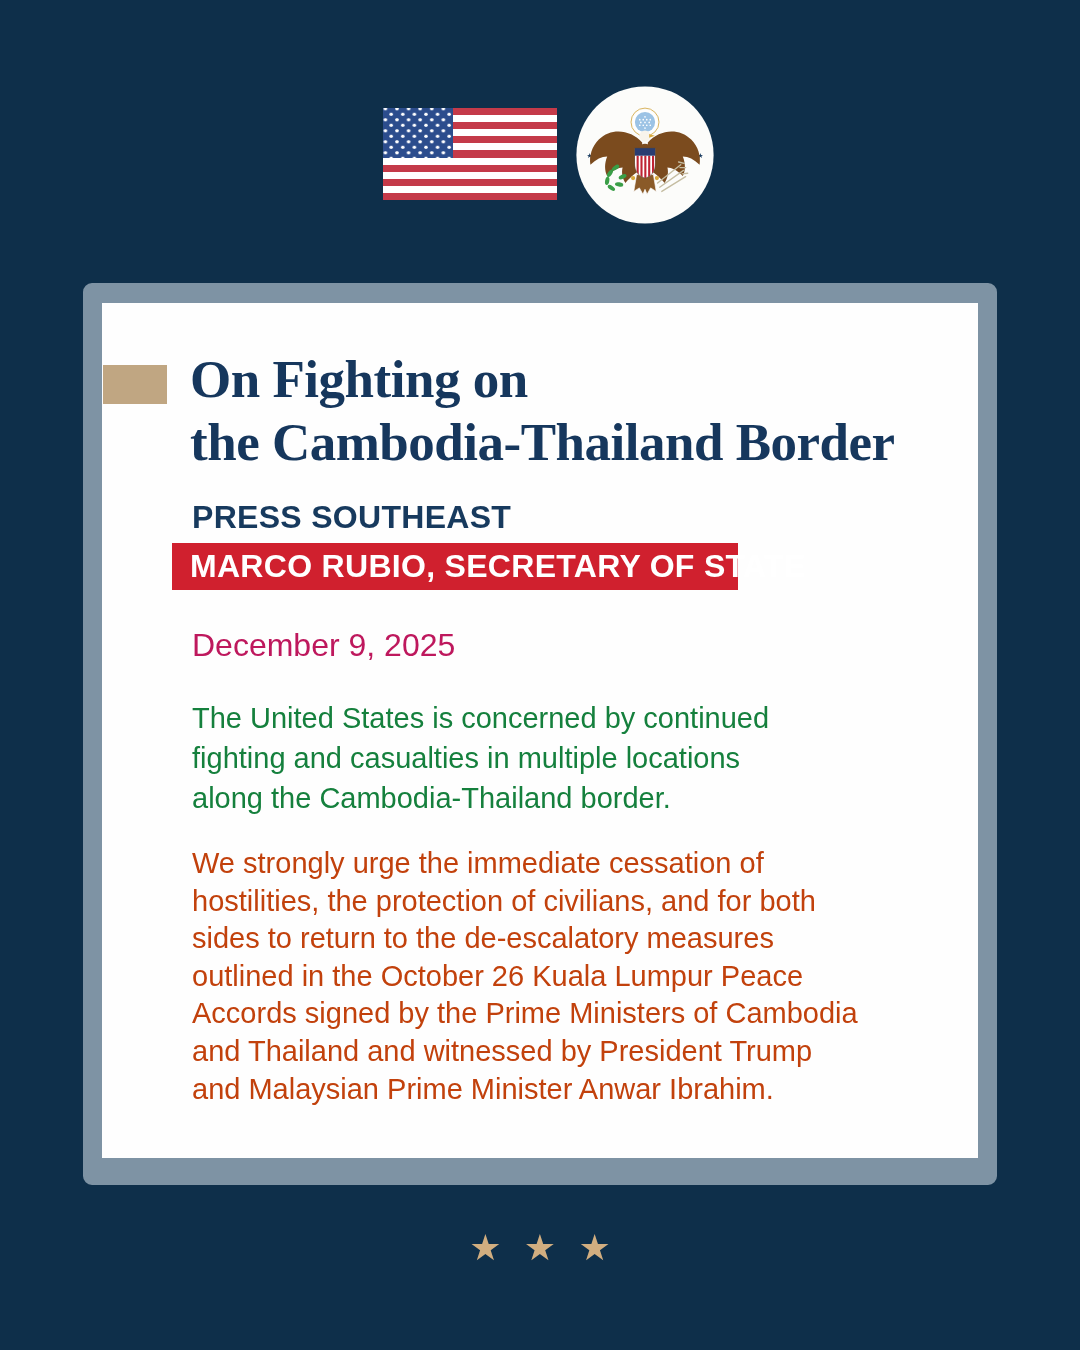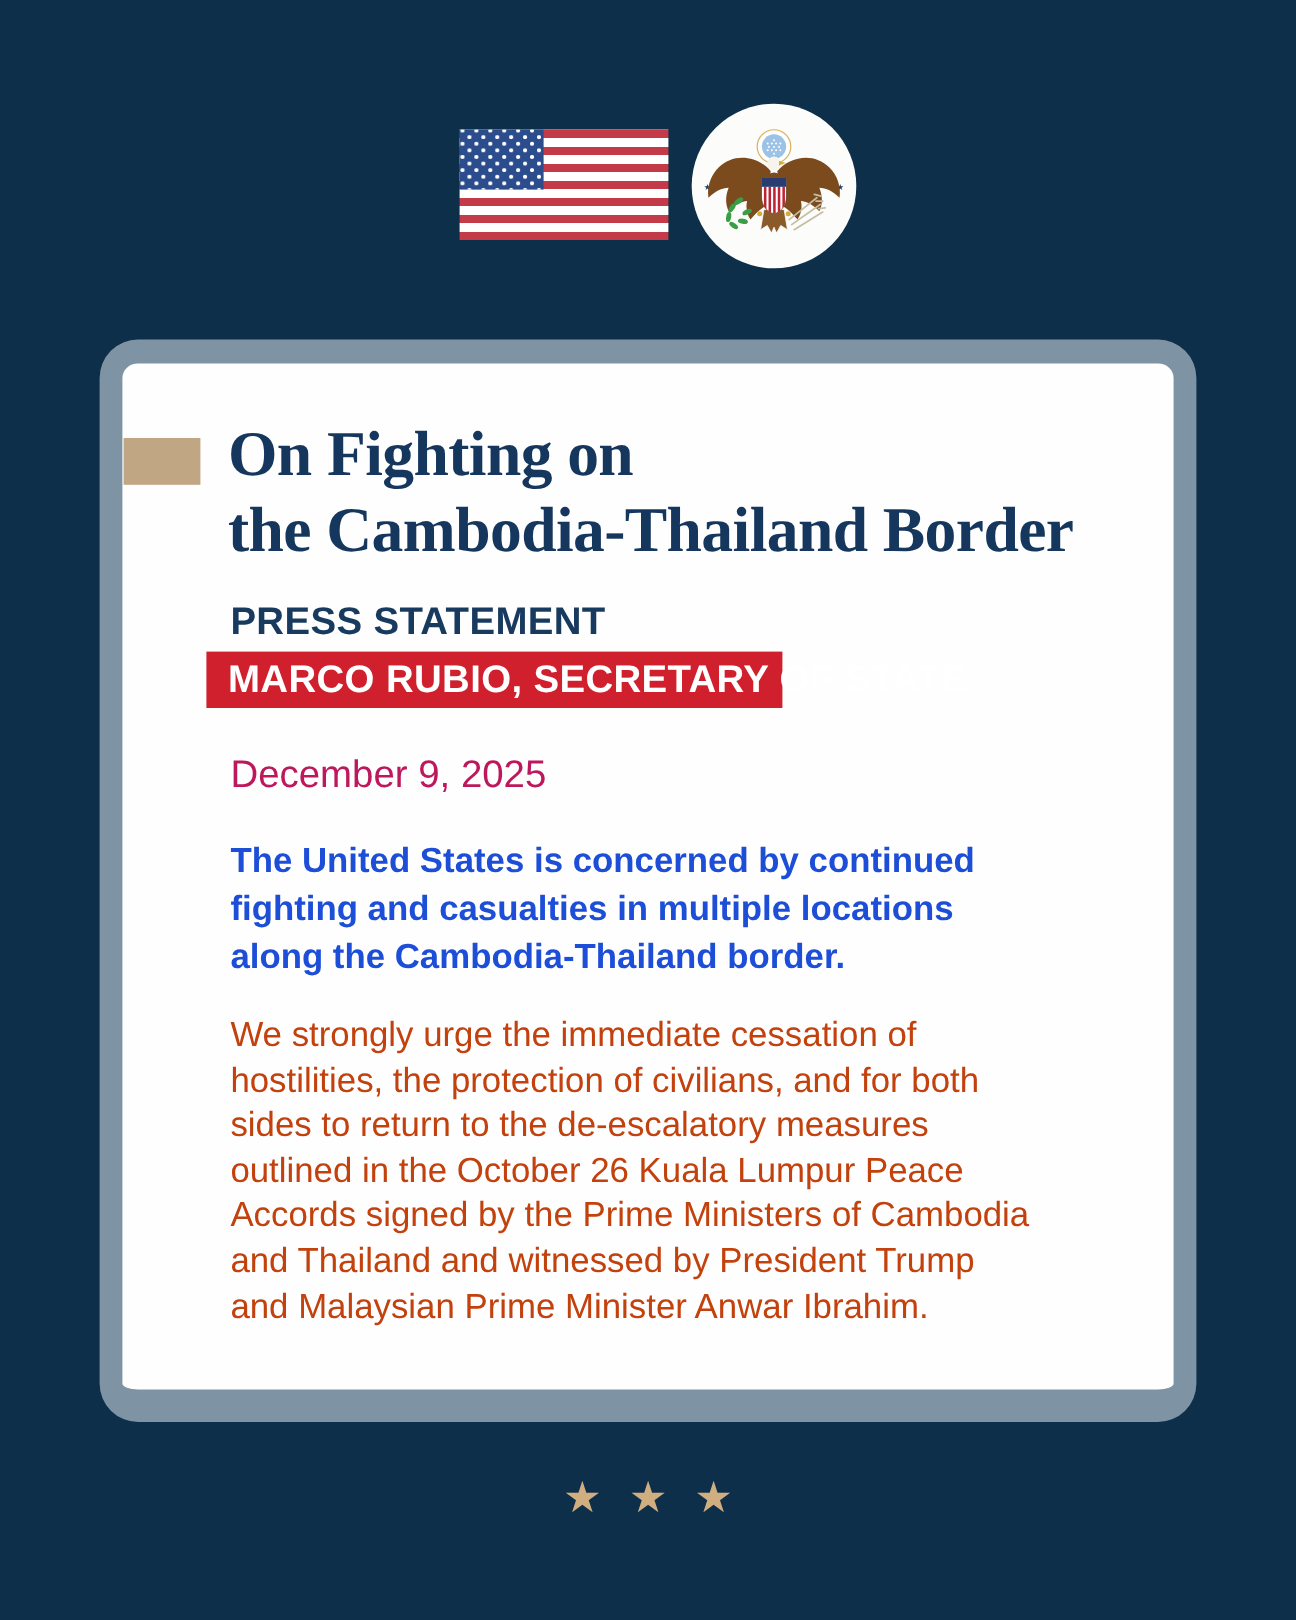--- a/index.html
+++ b/index.html
@@ -24,50 +24,50 @@
   }
   .seal{position:absolute;left:575px;top:85px;width:140px;height:140px;}
   .seal svg{width:100%;height:100%;display:block;}
   .seal-ring-text{fill:#1d3f63;font-family:"Liberation Serif",serif;font-weight:bold;}
 
   
   .card{
     position:absolute;left:83px;top:283px;width:914px;height:902px;
     box-sizing:border-box;background:#fefefe;
     border:19px solid #7e93a4;border-top-width:20px;border-bottom-width:27px;
-    border-radius:32px;
+    border-radius:9px;
   }
   .accent{
     position:absolute;left:1px;top:62px;width:64px;height:39px;background:#c0a682;
   }
   .title{
     position:absolute;left:88px;top:45px;margin:0;width:720px;
     font-family:"Liberation Serif",serif;font-weight:700;
     font-size:53px;line-height:63px;letter-spacing:-0.5px;
     color:#16375d;white-space:pre-line;
   }
   .kicker{
     position:absolute;left:90px;top:196px;
     font-size:32px;font-weight:bold;letter-spacing:0.3px;color:#173a5e;
   }
   .banner{
-    position:absolute;left:70px;top:240px;width:480px;height:47px;
+    position:absolute;left:70px;top:240px;width:566px;height:47px;
     background:#d0202e;display:flex;align-items:center;box-sizing:border-box;
     padding-left:18px;
   }
   .banner span{
     font-size:32px;font-weight:bold;letter-spacing:0.3px;color:#ffffff;white-space:nowrap;
   }
   .date{
     position:absolute;left:90px;top:322px;
     font-size:32px;color:#be185d;line-height:40px;
   }
   .lead{
     position:absolute;left:90px;top:395px;margin:0;width:760px;
-    font-size:29px;font-weight:bold;line-height:40px;color:#1d4ed8;
+    font-size:29px;font-weight:normal;line-height:40px;color:#15803d;
     white-space:pre-line;
   }
   .bodytext{
     position:absolute;left:90px;top:542px;margin:0;width:760px;
     font-size:29px;line-height:37.6px;color:#c2410c;
     white-space:pre-line;
   }
   
   .stars{
     position:absolute;left:0;top:1230px;width:1080px;text-align:center;
@@ -169,21 +169,21 @@
         <path d="M85,90 h30 v21 c0,13 -7,20 -15,22 c-8,-2 -15,-9 -15,-22 Z" fill="none" stroke="#57493a" stroke-width="0.7"></path>
       </g>
     </svg>
   </div>
 </div>
 
 <section class="card">
   <div class="accent"></div>
   <h1 class="title">On Fighting on
 the Cambodia-Thailand Border</h1>
-  <div class="kicker">PRESS STATEMENT</div>
+  <div class="kicker">PRESS SOUTHEAST</div>
   <div class="banner">
     <span>MARCO RUBIO, SECRETARY OF STATE</span>
   </div>
   <div class="date">December 9, 2025</div>
   <p class="lead">The United States is concerned by continued
 fighting and casualties in multiple locations
 along the Cambodia-Thailand border.</p>
   <p class="bodytext">We strongly urge the immediate cessation of
 hostilities, the protection of civilians, and for both
 sides to return to the de-escalatory measures

